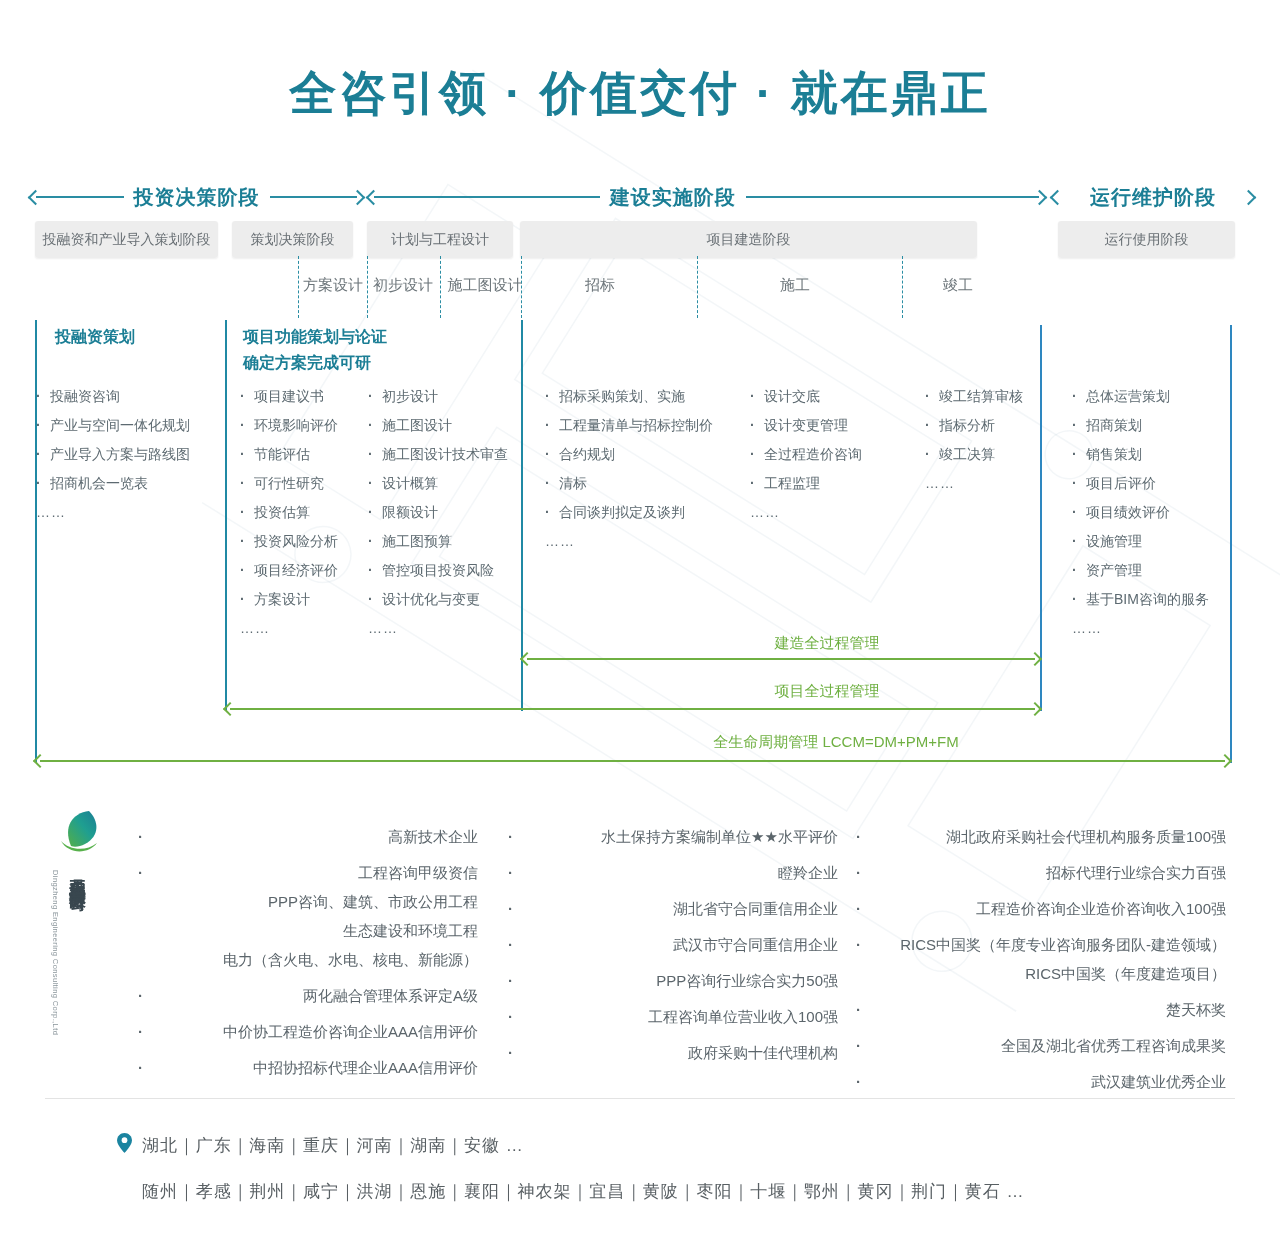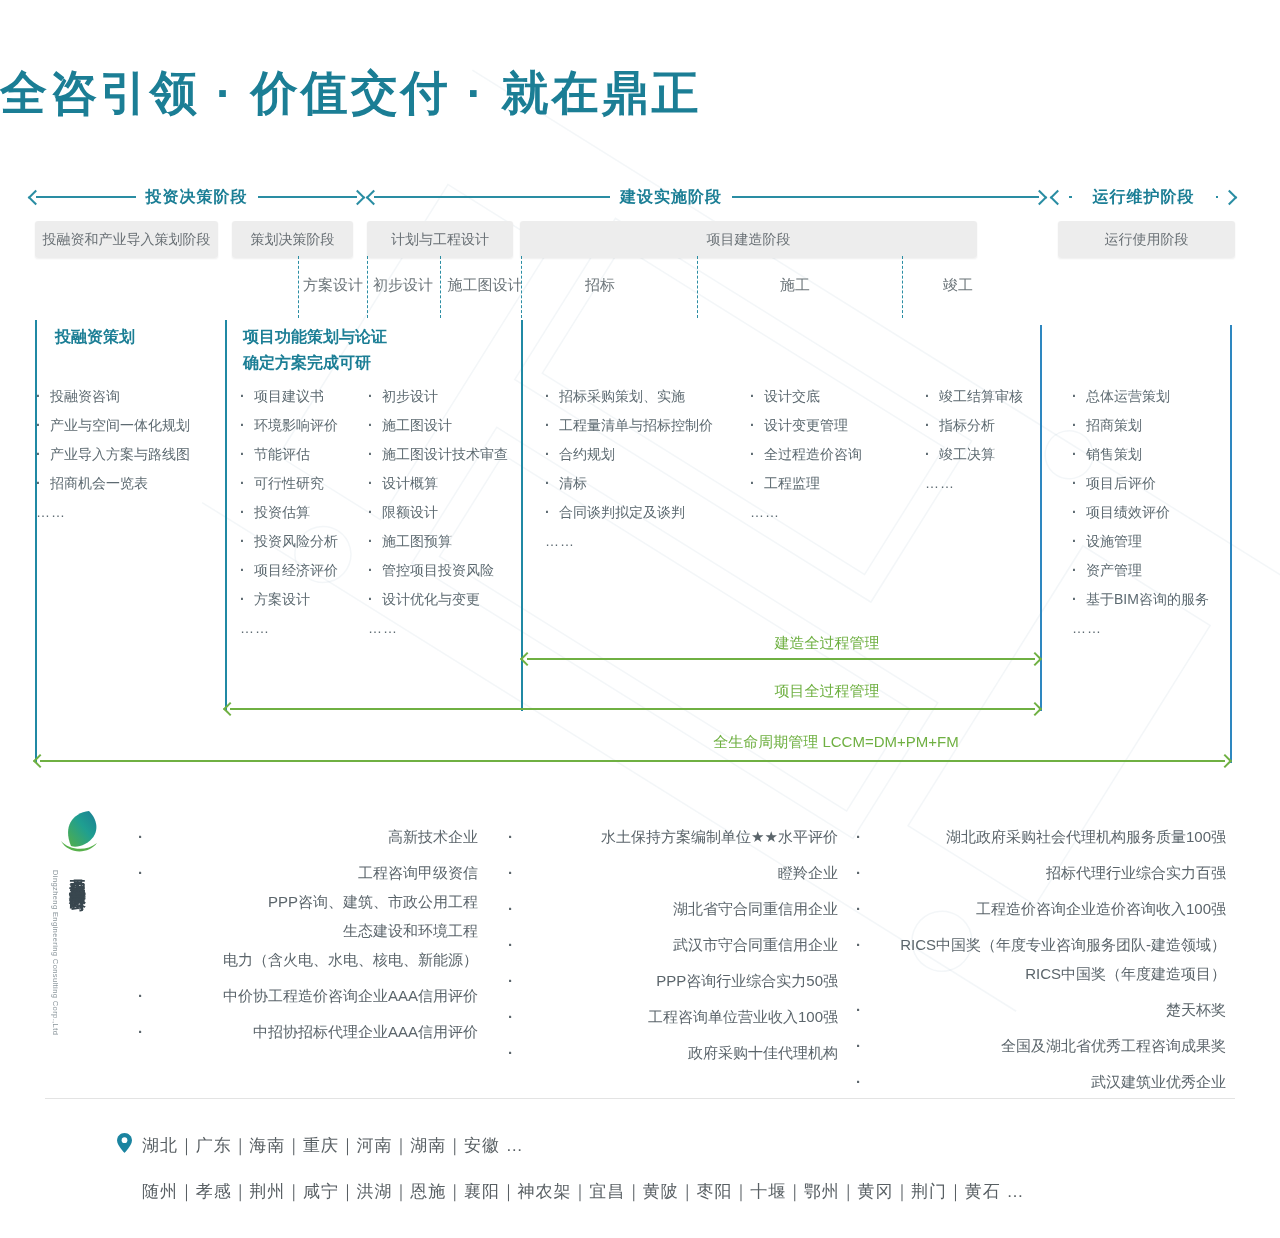--- a/index.html
+++ b/index.html
@@ -6,30 +6,30 @@
   body{
     width:1280px;height:1238px;position:relative;overflow:hidden;background:#ffffff;
     font-family:"Liberation Sans","DejaVu Sans",sans-serif;
     --teal:#1b7e95;--teal-line:#2a8da3;--green:#6fb042;--box-bg:#ececec;
     --text:#5d6a71;--dark:#39474f;--muted:#8a959b;
   }
   .abs{position:absolute;}
   svg.bg{position:absolute;left:0;top:0;z-index:0;}
   .layer{position:absolute;inset:0;z-index:1;}
 
-  .title{position:absolute;top:62px;left:0;right:0;margin:0;text-align:left;
+  .title{position:absolute;top:62px;left:0;right:0;margin:0;text-align:center;
     font-size:47px;font-weight:900;color:var(--teal);letter-spacing:3px;}
 
   
   .seg{position:absolute;top:186px;height:22px;display:flex;align-items:center;}
   .chev{width:9px;height:9px;flex:none;border-left:2.5px solid var(--teal-line);border-bottom:2.5px solid var(--teal-line);}
   .chev.l{transform:rotate(45deg);margin-right:-5px;}
   .chev.r{transform:rotate(225deg);margin-left:-5px;}
   .pline{flex:1;height:2.5px;background:var(--teal-line);}
-  .plabel{margin:0 10px;font-size:16px;font-weight:800;color:var(--teal);white-space:nowrap;letter-spacing:1px;text-align:right;}
+  .plabel{margin:0 10px;font-size:20px;font-weight:800;color:var(--teal);white-space:nowrap;letter-spacing:1px;text-align:right;}
 
   .sbox{position:absolute;top:221px;height:37px;background:rgba(236,236,236,0.93);
     border-radius:3px;display:flex;align-items:center;justify-content:center;
     font-size:14px;color:#686f74;box-shadow:0 1px 2px rgba(0,0,0,0.07);white-space:nowrap;}
 
   .sublab{position:absolute;top:276px;transform:translateX(-50%);font-size:15px;color:#6c757a;white-space:nowrap;}
   .vdash{position:absolute;top:256px;height:62px;width:0;border-left:1.5px dashed var(--teal-line);}
   .vline{position:absolute;width:2px;background:#2089a4;}
   .vline.blue{background:#2e87c0;}
 
@@ -237,20 +237,23 @@
       <div class="qentry">
         <div class="qline first">高新技术企业</div>
       </div>
       <div class="qentry">
         <div class="qline first">工程咨询甲级资信</div>
         <div class="qline cont">PPP咨询、建筑、市政公用工程</div>
         <div class="qline cont">生态建设和环境工程</div>
         <div class="qline cont">电力（含火电、水电、核电、新能源）</div>
       </div>
       <div class="qentry">
+        <div class="qline first">两化融合管理体系评定A级</div>
+      </div>
+      <div class="qentry">
         <div class="qline first">中价协工程造价咨询企业AAA信用评价</div>
       </div>
       <div class="qentry">
         <div class="qline first">中招协招标代理企业AAA信用评价</div>
       </div>
     </div>
   <div class="qcol" style="left:508px;top:822px;width:330px;">
       <div class="qentry">
         <div class="qline first">水土保持方案编制单位★★水平评价</div>
       </div>

